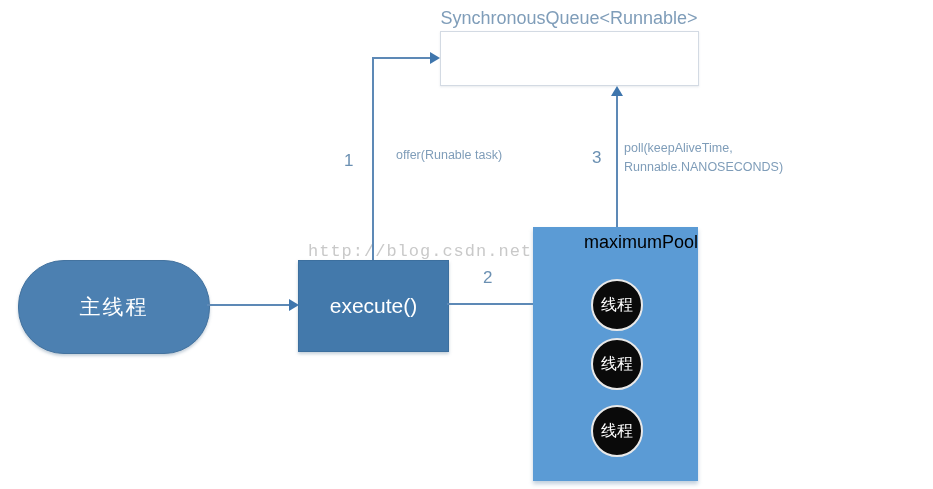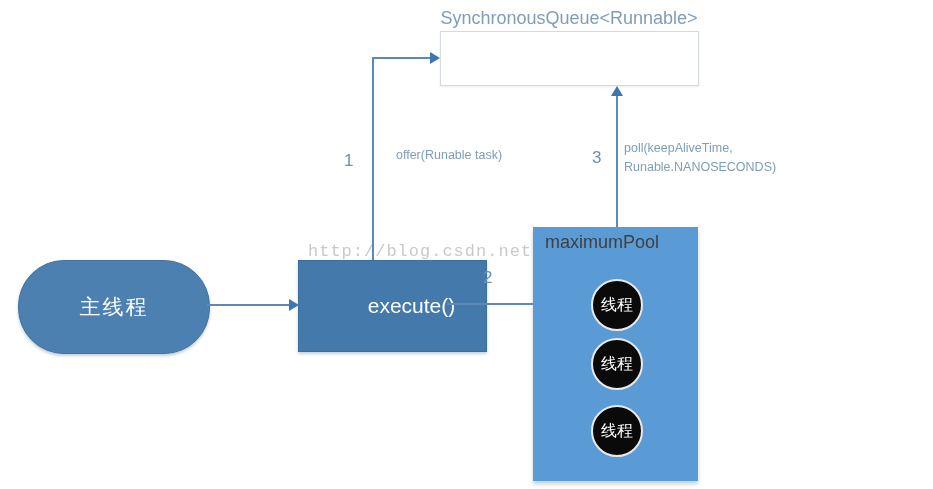--- a/index.html
+++ b/index.html
@@ -50,30 +50,30 @@
     position:absolute; left:18px; top:260px; width:190px; height:92px;
     background:#4c80b1; border:1px solid #44739f; border-radius:46px;
     display:flex; align-items:center; justify-content:center;
     box-shadow:0 2px 3px rgba(90,120,150,.35); z-index:2;font-family:Liberation Mono, monospace;
   }
   .capsule span { color:#ffffff; font-size:21px; letter-spacing:2px; }
   .execute-box {
     position:absolute; left:298px; top:260px; width:149px; height:90px;
     background:#4379ab; border:1px solid #3c6f9e;
     display:flex; align-items:center; justify-content:center;
-    box-shadow:0 2px 3px rgba(90,120,150,.35); z-index:2;padding-left:38px;
+    box-shadow:0 2px 3px rgba(90,120,150,.35); z-index:2;
   }
   .execute-box span { color:#ffffff; font-size:21px; }
   .pool-box {
     position:absolute; left:533px; top:227px; width:165px; height:254px;
     background:#5b9bd5; box-shadow:0 3px 4px rgba(120,150,180,.45); z-index:2;
   }
   .pool-title {
-    position:absolute; left:0; top:5px; width:100%; text-align:left;
-    color:#404040; font-size:18px;padding-left:12px;
+    position:absolute; left:0; top:5px; width:100%; text-align:right;
+    color:#000000; font-size:18px;
   }
   .thread-circle {
     position:absolute; left:58px; width:52px; height:52px; border-radius:50%;
     background:#0a0a0a; border:2px solid #e9e9e9; box-sizing:border-box;
     display:flex; align-items:center; justify-content:center;text-align:center;
   }
   .tc-0 { top:52px; }
   .tc-1 { top:111px; }
   .tc-2 { top:178px; }
   .thread-circle span { color:#ffffff; font-size:16px; }
@@ -91,21 +91,21 @@
   <div class="seg seg-offer-v"></div>
   <div class="seg seg-offer-h"></div>
   <div class="ah ah-right ah-offer"></div>
   <div class="step-num num-1">1</div>
   <div class="edge-label label-offer">offer(Runable task)</div>
 
   <div class="seg seg-poll-v"></div>
   <div class="ah ah-up ah-poll"></div>
   <div class="step-num num-3">3</div>
   <div class="edge-label label-poll">poll(keepAliveTime,
-Runable.NANOSECONDS)</div>
+Runnable.NANOSECONDS)</div>
 
   <div class="capsule">
     <span>主线程</span>
   </div>
 
   <div class="seg seg-sub1"></div>
   <div class="ah ah-right ah-sub1"></div>
 
   <div class="execute-box">
     <span>execute()</span>

